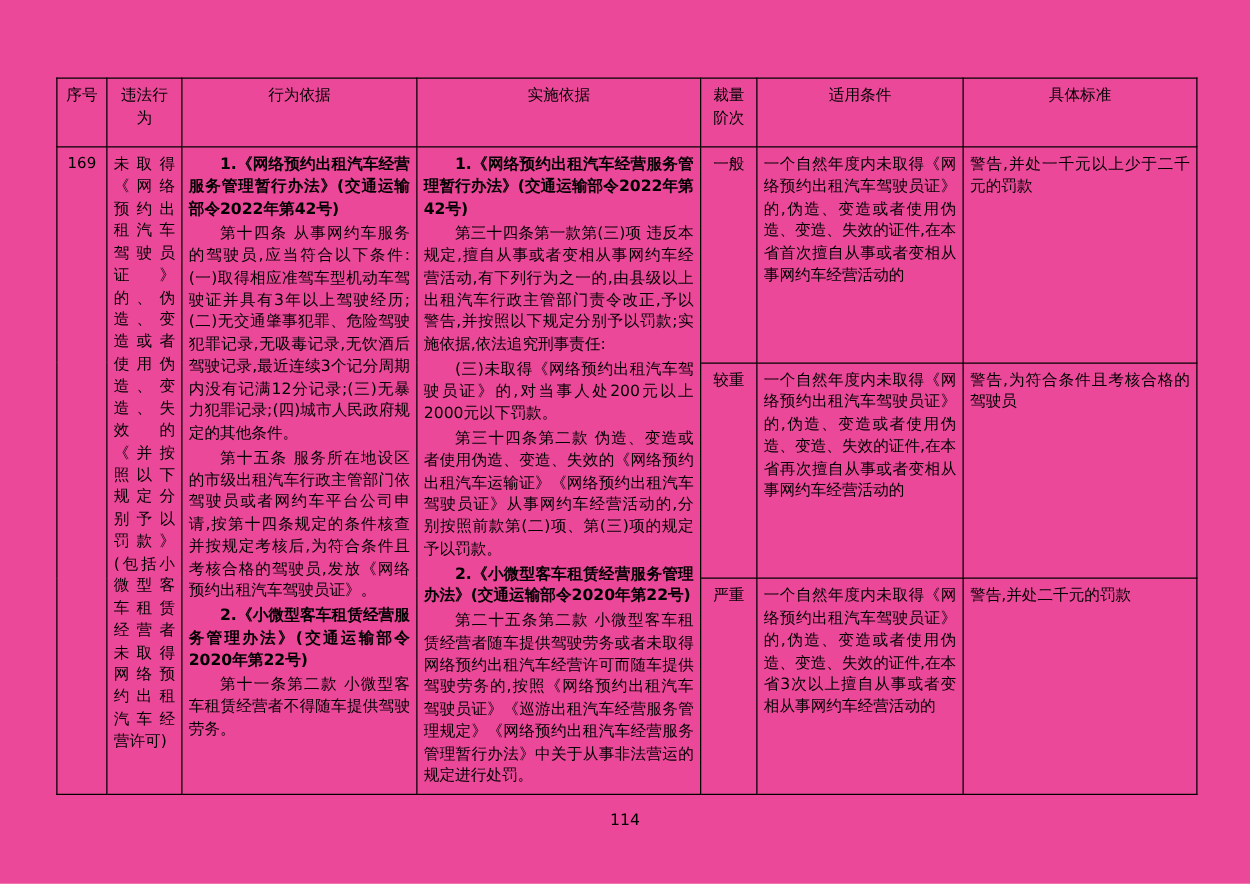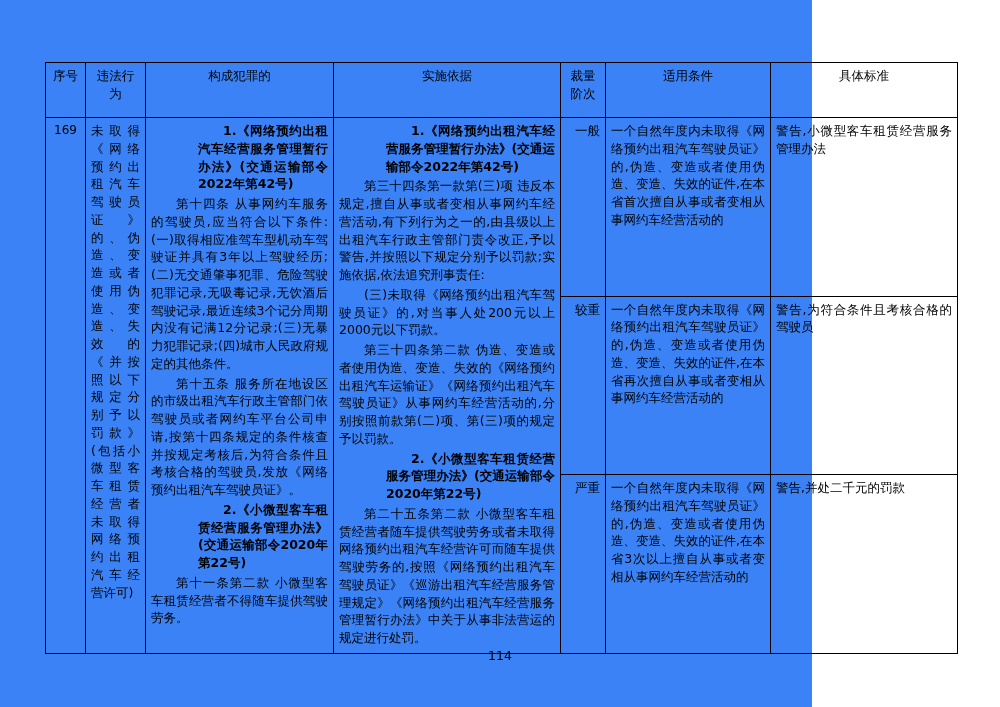--- a/index.html
+++ b/index.html
@@ -9,23 +9,23 @@
   }
   body {
     width: 1000px;
     height: 707px;
     font-family: "DejaVu Sans", "Liberation Sans", sans-serif;
     color: #000000;
     overflow: hidden;
   }
   .page {
     position: relative;
-    width: 812px;
+    width: 1000px;
     height: 707px;
-    background: #3b82f6;
+    background: #ec4899;
   }
   .table-wrap {
     position: absolute;
     left: 45px;
     top: 62px;
     width: 912px;
   }
   table.reg {
     border-collapse: collapse;
     width: 912px;
@@ -62,42 +62,41 @@
     font-size: 12.5px;
     text-align: justify;
     line-height: 1.5;
     vertical-align: middle;
   }
   td.basis-cell, td.impl-cell {
     font-size: 12.5px;
     text-align: justify;
   }
   td.level-cell {
-    text-align: right;
+    text-align: center;
     vertical-align: middle;
     font-size: 12.5px;
   }
   td.cond-cell {
     font-size: 12.5px;
     text-align: justify;
     vertical-align: middle;
   }
   td.std-cell {
     font-size: 12.5px;
     text-align: justify;
     vertical-align: middle;
   }
   .p {
     margin: 0 0 2px 0;
     text-indent: 2em;
   }
   .p.b {
     font-weight: bold;
     text-indent: 2em;
-    margin-left: 47px;
   }
   .pagenum {
     position: absolute;
     left: 0;
     top: 648px;
     width: 1000px;
     text-align: center;
     font-size: 12.5px;
     font-family: "DejaVu Sans", "Liberation Sans", sans-serif;
   }
@@ -114,21 +113,21 @@
         <col class="col-basis">
         <col class="col-impl">
         <col class="col-level">
         <col class="col-cond">
         <col class="col-std">
       </colgroup>
       <thead>
         <tr>
           <th>序号</th>
           <th>违法行为</th>
-          <th>构成犯罪的</th>
+          <th>行为依据</th>
           <th>实施依据</th>
           <th>
             <div>裁量</div>
             <div>阶次</div>
           </th>
           <th>适用条件</th>
           <th>具体标准</th>
         </tr>
       </thead>
       <tbody>
@@ -145,21 +144,21 @@
           <td class="impl-cell" rowspan="3">
             <p class="p b">1.《网络预约出租汽车经营服务管理暂行办法》(交通运输部令2022年第42号)</p>
             <p class="p">第三十四条第一款第(三)项  违反本规定,擅自从事或者变相从事网约车经营活动,有下列行为之一的,由县级以上出租汽车行政主管部门责令改正,予以警告,并按照以下规定分别予以罚款;实施依据,依法追究刑事责任:</p>
             <p class="p">(三)未取得《网络预约出租汽车驾驶员证》的,对当事人处200元以上2000元以下罚款。</p>
             <p class="p">第三十四条第二款  伪造、变造或者使用伪造、变造、失效的《网络预约出租汽车运输证》《网络预约出租汽车驾驶员证》从事网约车经营活动的,分别按照前款第(二)项、第(三)项的规定予以罚款。</p>
             <p class="p b">2.《小微型客车租赁经营服务管理办法》(交通运输部令2020年第22号)</p>
             <p class="p">第二十五条第二款  小微型客车租赁经营者随车提供驾驶劳务或者未取得网络预约出租汽车经营许可而随车提供驾驶劳务的,按照《网络预约出租汽车驾驶员证》《巡游出租汽车经营服务管理规定》《网络预约出租汽车经营服务管理暂行办法》中关于从事非法营运的规定进行处罚。</p>
           </td>
           <td class="level-cell">一般</td>
           <td class="cond-cell">一个自然年度内未取得《网络预约出租汽车驾驶员证》的,伪造、变造或者使用伪造、变造、失效的证件,在本省首次擅自从事或者变相从事网约车经营活动的</td>
-          <td class="std-cell">警告,小微型客车租赁经营服务管理办法</td>
+          <td class="std-cell">警告,并处一千元以上少于二千元的罚款</td>
         </tr>
         <tr>
           <td class="level-cell">较重</td>
           <td class="cond-cell">一个自然年度内未取得《网络预约出租汽车驾驶员证》的,伪造、变造或者使用伪造、变造、失效的证件,在本省再次擅自从事或者变相从事网约车经营活动的</td>
           <td class="std-cell">警告,为符合条件且考核合格的驾驶员</td>
         </tr>
         <tr>
           <td class="level-cell">严重</td>
           <td class="cond-cell">一个自然年度内未取得《网络预约出租汽车驾驶员证》的,伪造、变造或者使用伪造、变造、失效的证件,在本省3次以上擅自从事或者变相从事网约车经营活动的</td>
           <td class="std-cell">警告,并处二千元的罚款</td>

